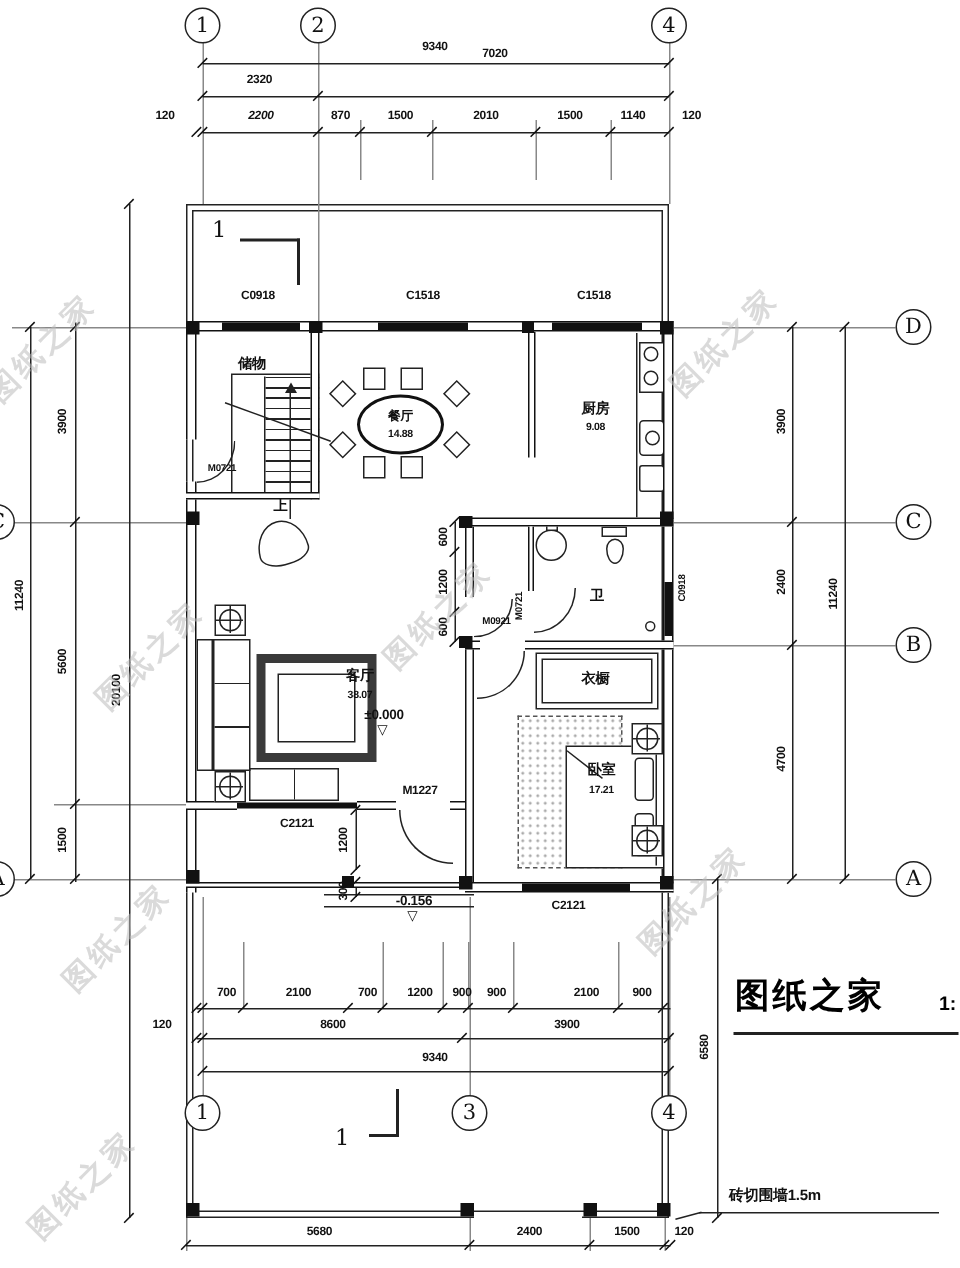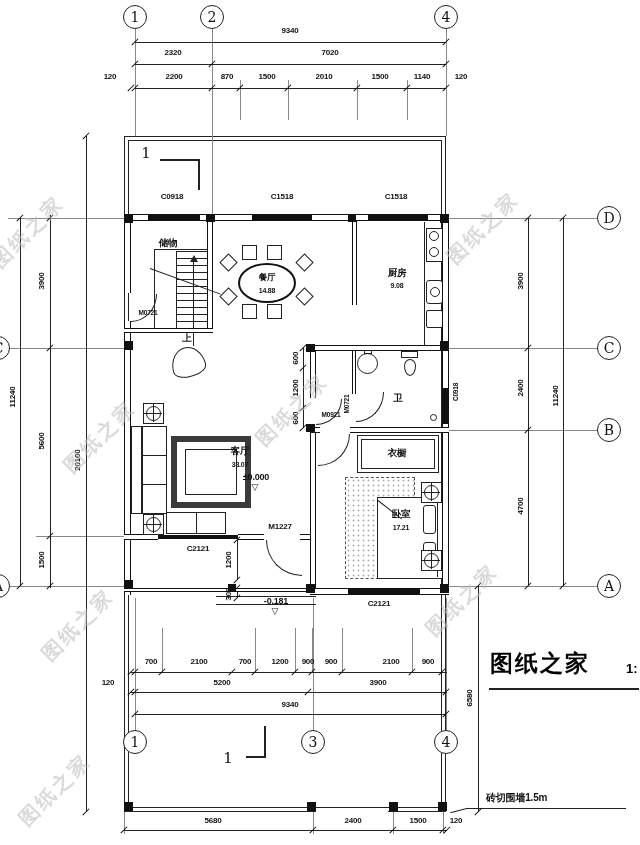--- a/index.html
+++ b/index.html
@@ -323,40 +323,40 @@
   </div>
 <div class="bub" style="left:-14px;top:336px;">
     <span>C</span>
   </div>
 <div class="bub" style="left:-14px;top:574px;">
     <span>A</span>
   </div>
 
 <div class="t" style="left:290px;top:31px;">9340</div>
 <div class="t" style="left:173px;top:53px;">2320</div>
-<div class="t" style="left:330px;top:53px;">7020</div>
+<div class="t" style="left:330px;top:36px;">7020</div>
 <div class="t" style="left:110px;top:77px;">120</div>
-<div class="t" style="left:174px;top:77px;">2200</div>
+<div class="t" style="left:174px;top:77px;font-style:italic;">2200</div>
 <div class="t" style="left:227px;top:77px;">870</div>
 <div class="t" style="left:267px;top:77px;">1500</div>
 <div class="t" style="left:324px;top:77px;">2010</div>
 <div class="t" style="left:380px;top:77px;">1500</div>
 <div class="t" style="left:422px;top:77px;">1140</div>
 <div class="t" style="left:461px;top:77px;">120</div>
 
 <div class="t" style="left:151px;top:662px;">700</div>
 <div class="t" style="left:199px;top:662px;">2100</div>
 <div class="t" style="left:245px;top:662px;">700</div>
 <div class="t" style="left:280px;top:662px;">1200</div>
 <div class="t" style="left:308px;top:662px;">900</div>
 <div class="t" style="left:331px;top:662px;">900</div>
 <div class="t" style="left:391px;top:662px;">2100</div>
 <div class="t" style="left:428px;top:662px;">900</div>
 <div class="t" style="left:108px;top:683px;">120</div>
-<div class="t" style="left:222px;top:683px;">5200</div>
+<div class="t" style="left:222px;top:683px;">8600</div>
 <div class="t" style="left:378px;top:683px;">3900</div>
 <div class="t" style="left:290px;top:705px;">9340</div>
 <div class="t" style="left:213px;top:821px;">5680</div>
 <div class="t" style="left:353px;top:821px;">2400</div>
 <div class="t" style="left:418px;top:821px;">1500</div>
 <div class="t" style="left:456px;top:821px;">120</div>
 
 <div class="t tv" style="left:13px;top:397px;">11240</div>
 <div class="t tv" style="left:42px;top:281px;">3900</div>
 <div class="t tv" style="left:42px;top:441px;">5600</div>
@@ -394,21 +394,21 @@
 <div class="t t6" style="left:148px;top:313px;">M0721</div>
 <div class="t t6" style="left:331px;top:415px;">M0921</div>
 <div class="t t6 tv" style="left:347px;top:404px;">M0721</div>
 <div class="t" style="left:280px;top:527px;">M1227</div>
 <div class="t" style="left:198px;top:549px;">C2121</div>
 <div class="t" style="left:379px;top:604px;">C2121</div>
 <div class="t t6 tv" style="left:456px;top:392px;">C0918</div>
 
 <div class="t" style="left:256px;top:477px;font-size:9px;">±0.000</div>
 <div class="tri" style="left:255px;top:487px;"></div>
-<div class="t" style="left:276px;top:601px;font-size:9px;">-0.181</div>
+<div class="t" style="left:276px;top:601px;font-size:9px;">-0.156</div>
 <div class="tri" style="left:275px;top:611px;"></div>
 
 <div class="t" style="left:146px;top:153px;font:15px 'DejaVu Serif',serif;">1</div>
 <div class="ln" style="left:160px;top:159px;width:40px;height:2px;"></div>
 <div class="ln" style="left:198px;top:159px;width:2px;height:31px;"></div>
 <div class="t" style="left:228px;top:758px;font:15px 'DejaVu Serif',serif;">1</div>
 <div class="ln" style="left:264px;top:726px;width:2px;height:32px;"></div>
 <div class="ln" style="left:246px;top:756px;width:20px;height:2px;"></div>
 
 <div class="title" style="left:490px;top:652px;">图纸之家</div>

